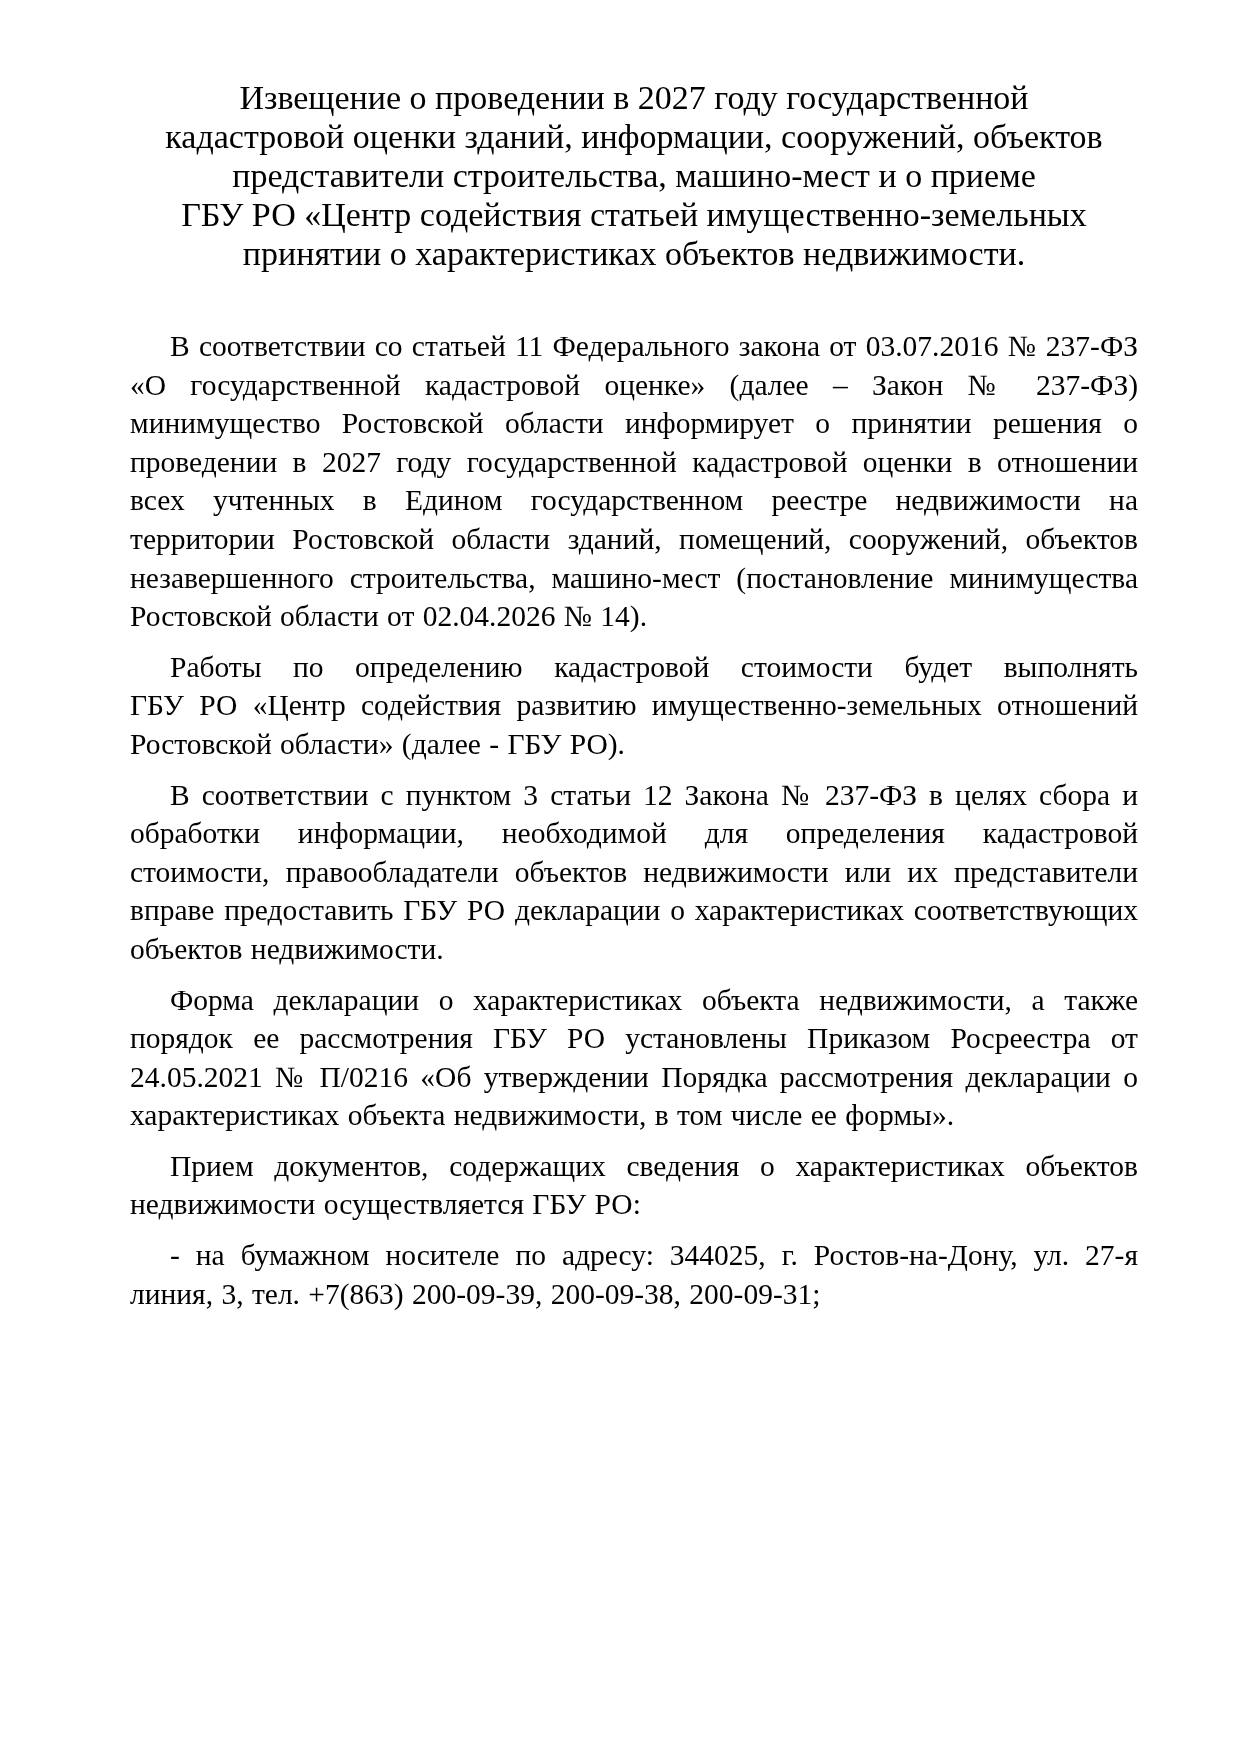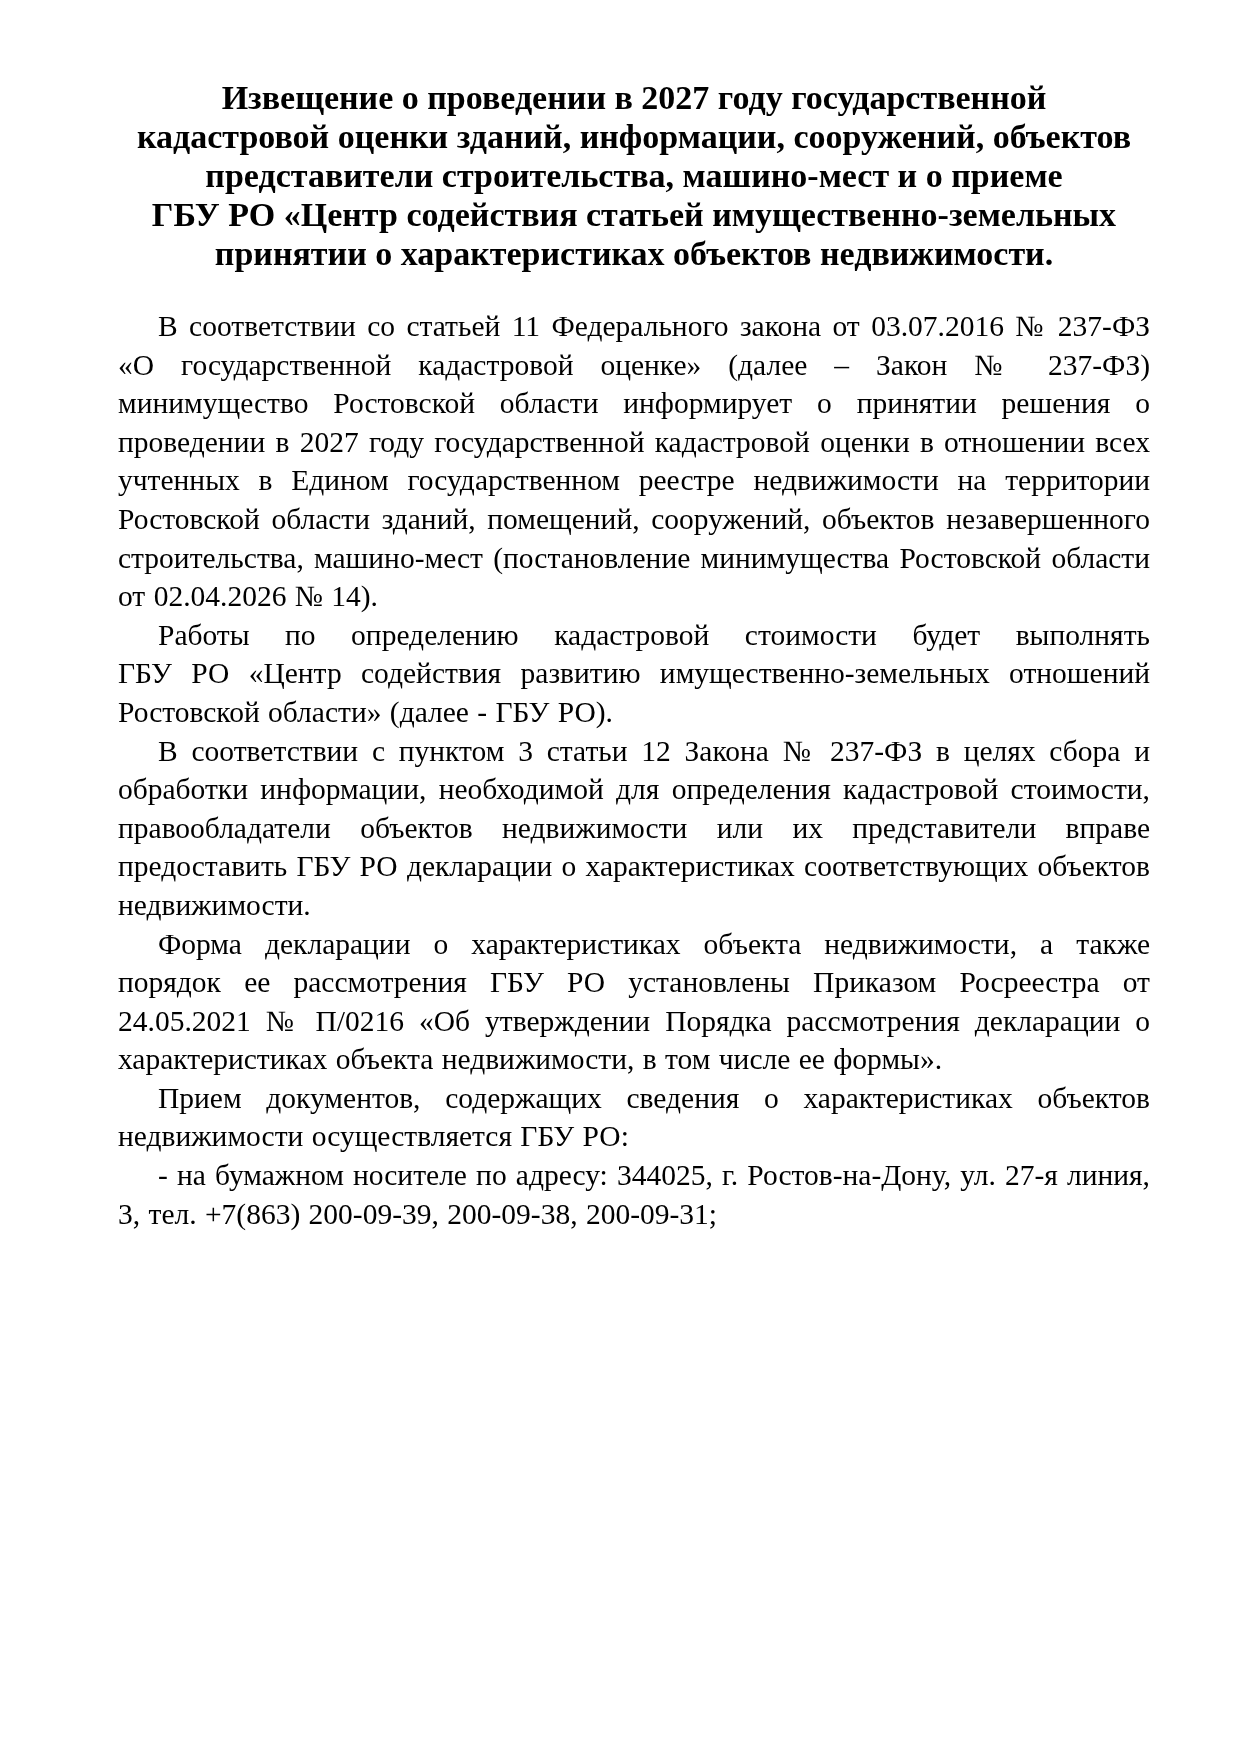--- a/index.html
+++ b/index.html
@@ -14,30 +14,30 @@
     box-sizing: border-box;
     padding: 78px 90px 0 118px;
     background: #ffffff;
     color: #000000;
     font-family: "Liberation Serif", "DejaVu Serif", serif;
     overflow: hidden;
   }
   .doc-title {
     font-size: 34px;
     line-height: 39px;
-    font-weight: bold;
+    font-weight: normal;
     text-align: center;
     letter-spacing: 0px;
-    margin: 0 0 34px 0;
+    margin: 0 0 54px 0;
   }
   .doc-title .title-line {
     white-space: nowrap;
   }
   .doc-body p {
-    margin: 0;
+    margin: 12px;
     font-size: 29.5px;
     line-height: 38.6px;
     text-align: justify;
     text-indent: 40px;
     word-spacing: 1px;
   }
 </style>
 </head>
 <body>
 

